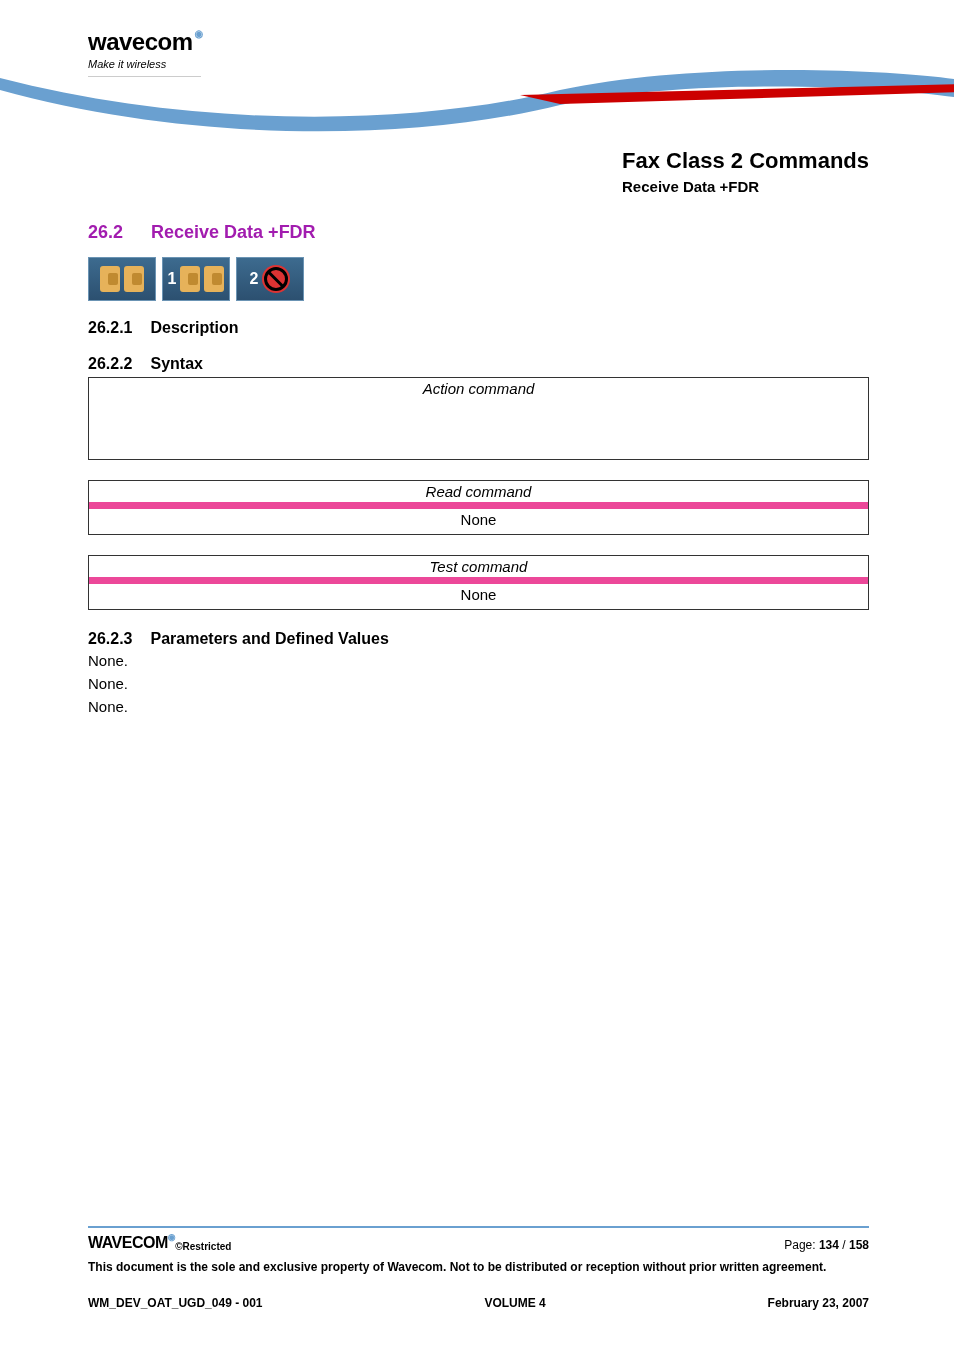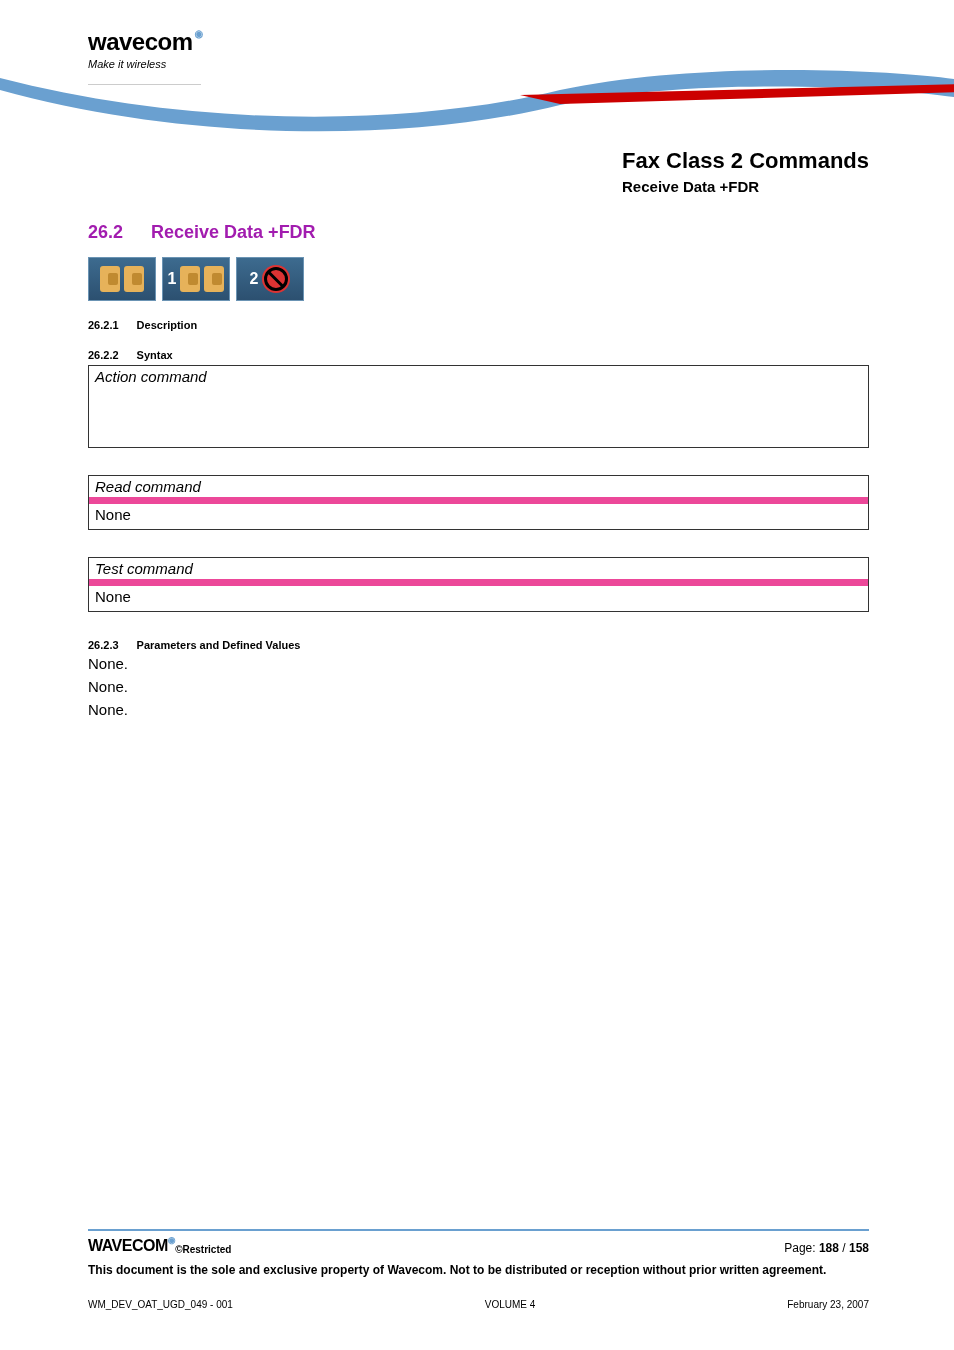--- a/index.html
+++ b/index.html
@@ -38,21 +38,21 @@
     color: #6aa0d0;
     position: relative;
     top: 0px;
     left: 2px;
   }
   .tagline {
     font-style: italic;
     font-size: 11px;
     color: #000;
     border-bottom: 1px solid #ccc;
-    padding-bottom: 14px;
+    padding-bottom: 6px;
     margin-top: 2px;
   }
   .swoosh {
     position: absolute;
     top: 70px;
     left: 0;
     width: 960px;
     height: 80px;
   }
   .right-head {
@@ -81,21 +81,21 @@
     font-family: Arial, sans-serif;
     font-weight: 900;
     font-size: 18px;
     color: #a21caf;
     margin-bottom: 14px;
   }
   .sec-heading .num { display:inline-block; margin-right: 28px; }
   .sub-heading {
     font-family: Arial, sans-serif;
     font-weight: 900;
-    font-size: 11px;
+    font-size: 16px;
     margin-top: 18px;
     margin-bottom: 4px;
   }
   .sub-heading .num { display:inline-block; margin-right: 18px; }
   .body-text {
     font-family: "Trebuchet MS", Verdana, sans-serif;
     font-size: 15px;
     margin-bottom: 6px;
   }
   .badges {
@@ -151,22 +151,23 @@
   .no-circle::after{
     content:"";
     width:22px;height:3px;
     background:#000;
     position:absolute;
     transform:rotate(45deg);
   }
   .cmd-box {
     border: 1px solid #333;
     margin-top: 4px;
-    margin-bottom: 27px;
+    margin-bottom: 20px;
     font-family: "Trebuchet MS", Verdana, sans-serif;
+    text-align: center;
   }
   .cmd-box .label {
     font-style: italic;
     font-size: 15px;
     padding: 2px 6px;
     border-bottom: 7px solid #ec4899;
   }
   .cmd-box.no-border-label .label { border-bottom: none; }
   .cmd-box .val {
     font-size: 15px;
@@ -204,22 +205,22 @@
   .footer-page .b { font-weight:900;}
   .footer-disclaimer {
     font-size:12px;
     font-weight:bold;
     margin-top:8px;
     text-align:justify;
   }
   .footer-line2 {
     display:flex;
     justify-content:space-between;
-    font-size:10px;
-    font-weight:normal;
+    font-size:12px;
+    font-weight:bold;
     margin-top:22px;
   }
 </style>
 </head>
 <body>
 
 <div class="header-area">
   <div class="logo-block">
     <div class="brand">
       <span>wavecom</span>
@@ -298,21 +299,21 @@
   <div class="footer-rule"></div>
   <div class="footer-line1">
     <div style="display:flex;align-items:flex-end;">
       <span class="footer-brand">
         <span>WAVECOM</span>
           <span class="swirl">◉</span>
       </span>
       <span class="footer-restr">©Restricted</span>
     </div>
     <div class="footer-page">
-      <span>Page: </span><span class="b">188</span><span> / </span><span class="b">158</span>
+      <span>Page: </span><span class="b">134</span><span> / </span><span class="b">158</span>
     </div>
   </div>
   <div class="footer-disclaimer">This document is the sole and exclusive property of Wavecom. Not to be distributed or reception without prior written agreement.</div>
   <div class="footer-line2">
     <span>WM_DEV_OAT_UGD_049 - 001</span>
     <span>VOLUME 4</span>
     <span>February 23, 2007</span>
   </div>
 </div>
 

